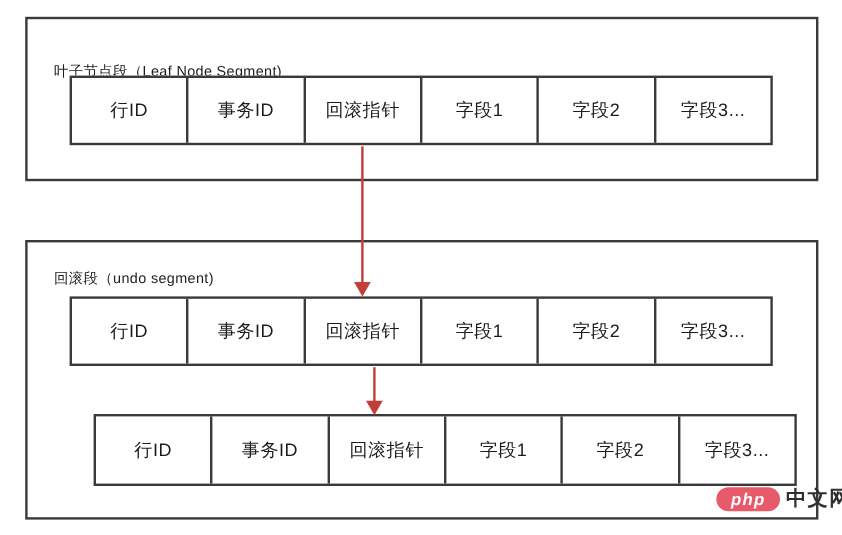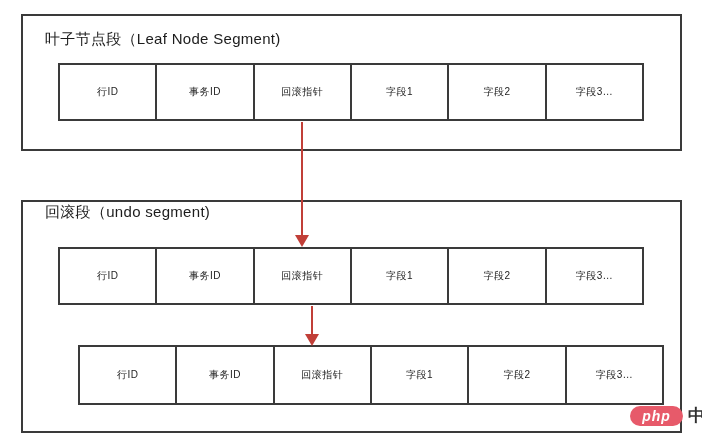--- a/index.html
+++ b/index.html
@@ -22,44 +22,45 @@
   .seg-box{
     position:absolute;
     border:2px solid var(--border-color);
     background:var(--bg);
     box-sizing:border-box;
   }
   .seg-box.leaf{left:21px;top:14px;width:661px;height:137px;}
   .seg-box.undo{left:21px;top:200px;width:661px;height:233px;}
   .seg-title{
     position:absolute;
-    font-size:15px;
+    font-size:12px;
     line-height:20px;
     color:var(--text-color);
     white-space:nowrap;
     letter-spacing:0.3px;
+    margin-top:20px;
   }
   .seg-title.leaf-title{left:22px;top:13px;}
   .seg-title.undo-title{left:22px;top:0;}
   .record-row{
     position:absolute;
     display:flex;
     border:2px solid var(--border-color);
     background:var(--bg);
     box-sizing:border-box;
   }
   .record-row.row1{left:58px;top:63px;width:586px;height:58px;}
   .record-row.row2{left:58px;top:247px;width:586px;height:58px;}
   .record-row.row3{left:78px;top:345px;width:586px;height:60px;}
   .record-cell{
     flex:1 1 0;
     display:flex;
     align-items:center;
     justify-content:center;
-    font-size:10px;
+    font-size:15px;
     color:var(--text-color);
     border-left:2px solid var(--border-color);
     white-space:nowrap;
     letter-spacing:0.5px;
   }
   .record-cell:first-child{border-left:none;}
   .arrow{position:absolute;z-index:5;}
   .arrow-line{
     position:absolute;
     width:2.5px;
@@ -90,21 +91,20 @@
     border-radius:11px;
     background:var(--badge-color);
     color:var(--badge-text-color);
     font-size:14px;
     font-style:italic;
     font-weight:bold;
     display:flex;
     align-items:center;
     justify-content:center;
     letter-spacing:1px;
-    margin-left:33px;
   }
   .wm-text{
     margin-left:5px;
     font-size:17px;
     font-weight:700;
     color:var(--watermark-text-color);
     white-space:nowrap;
     letter-spacing:1px;
   }
 </style>

